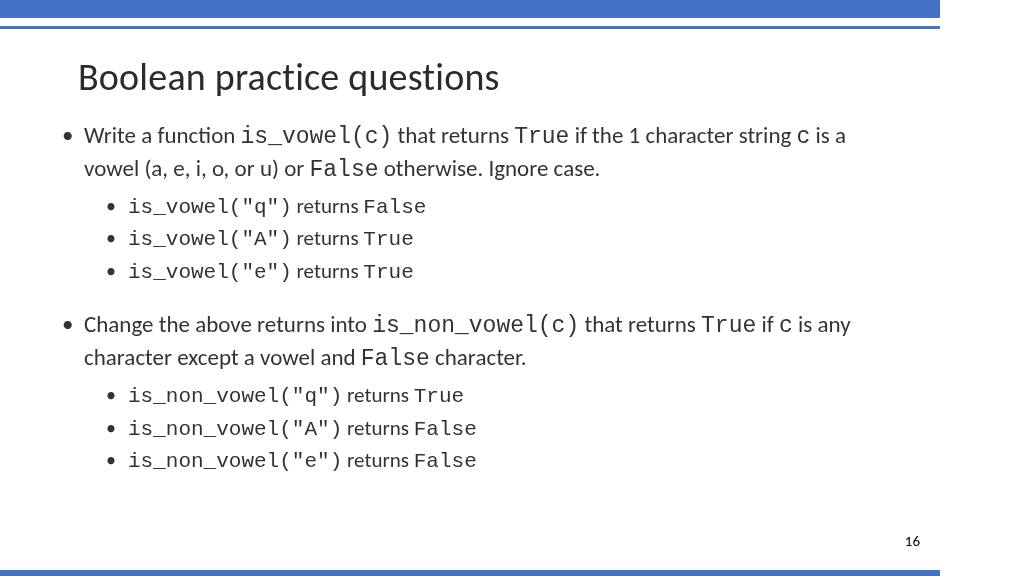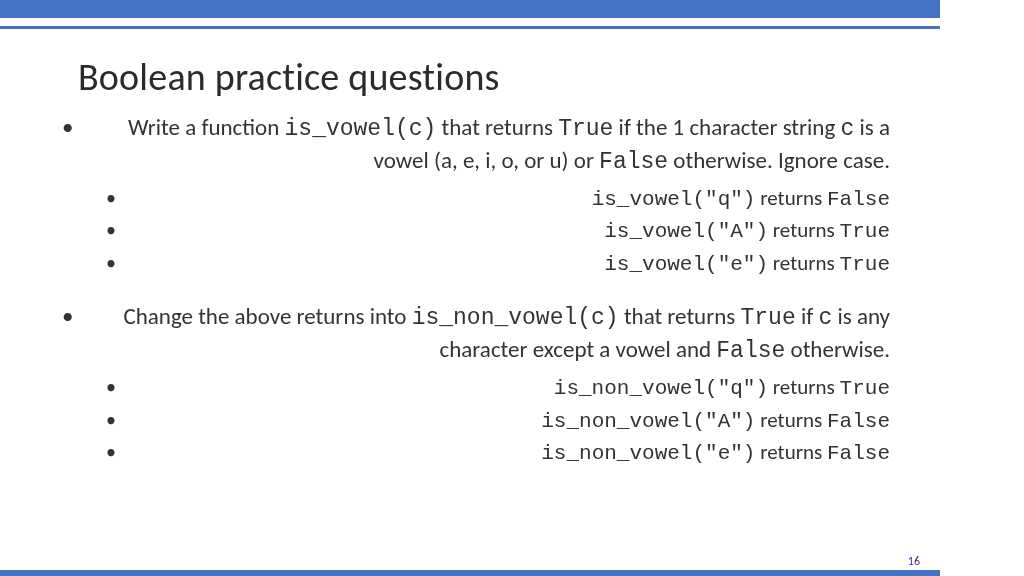--- a/index.html
+++ b/index.html
@@ -2,29 +2,29 @@
 <html><head>
 <meta charset="utf-8">
 <style>
   * { margin: 0; padding: 0; box-sizing: border-box; }
   html, body { width: 1024px; height: 576px; background: #fff; font-family: "Segoe UI", Calibri, Arial, sans-serif; color: #333; }
   .slide { width: 940px; height: 576px; position: relative; overflow: hidden; }
   .bar-top { position: absolute; top: 0; left: 0; right: 0; height: 18px; background: #4472C4; }
   .bar-top-thin { position: absolute; top: 26px; left: 0; right: 0; height: 3px; background: #4472C4; }
   .bar-bottom { position: absolute; bottom: 0; left: 0; right: 0; height: 6px; background: #4472C4; }
   .title { position: absolute; top: 54px; left: 78px; font-size: 38px; font-weight: 400; color: #2b2b2b; letter-spacing: 0.2px; }
-  .content { position: absolute; top: 112px; left: 60px; right: 50px; text-align: right; }
+  .content { position: absolute; top: 120px; left: 60px; right: 50px; }
   ul.outer { list-style: none; }
   ul.outer > li { position: relative; padding-left: 24px; margin-bottom: 22px; font-size: 23px; line-height: 1.35; color: #333; }
   ul.outer > li::before { content: "•"; position: absolute; left: 2px; top: 0; font-size: 23px; color: #333; }
   ul.inner { list-style: none; margin-top: 6px; }
   ul.inner > li { position: relative; padding-left: 24px; margin-bottom: 2px; font-size: 21px; line-height: 1.4; color: #333; margin-left: 20px; }
   ul.inner > li::before { content: "•"; position: absolute; left: 2px; top: 0; font-size: 20px; color: #333; }
   .code { font-family: "Courier New", Courier, monospace; }
-  .pagenum { position: absolute; bottom: 8px; right: 20px; font-size: 12px; color: #4c1d95; }
+  .pagenum { position: absolute; bottom: 26px; right: 20px; font-size: 15px; color: #000000; }
 </style>
 </head>
 <body>
 <div class="slide">
   <div class="bar-top"></div>
   <div class="bar-top-thin"></div>
   <div class="bar-bottom"></div>
 
   <div class="title">Boolean practice questions</div>
 
@@ -60,21 +60,21 @@
       </li>
       <li>
         <span>Change the above returns into  </span>
         <span class="code">is_non_vowel(c)</span>
         <span> that returns </span>
         <span class="code">True</span>
         <span> if </span>
         <span class="code">c</span>
         <span> is any character except a vowel and </span>
         <span class="code">False</span>
-        <span>  otherwise.</span>
+        <span>  character.</span>
         <ul class="inner">
           <li>
             <span class="code">is_non_vowel("q")</span>
             <span> returns </span>
             <span class="code">True</span>
           </li>
           <li>
             <span class="code">is_non_vowel("A")</span>
             <span> returns </span>
             <span class="code">False</span>

